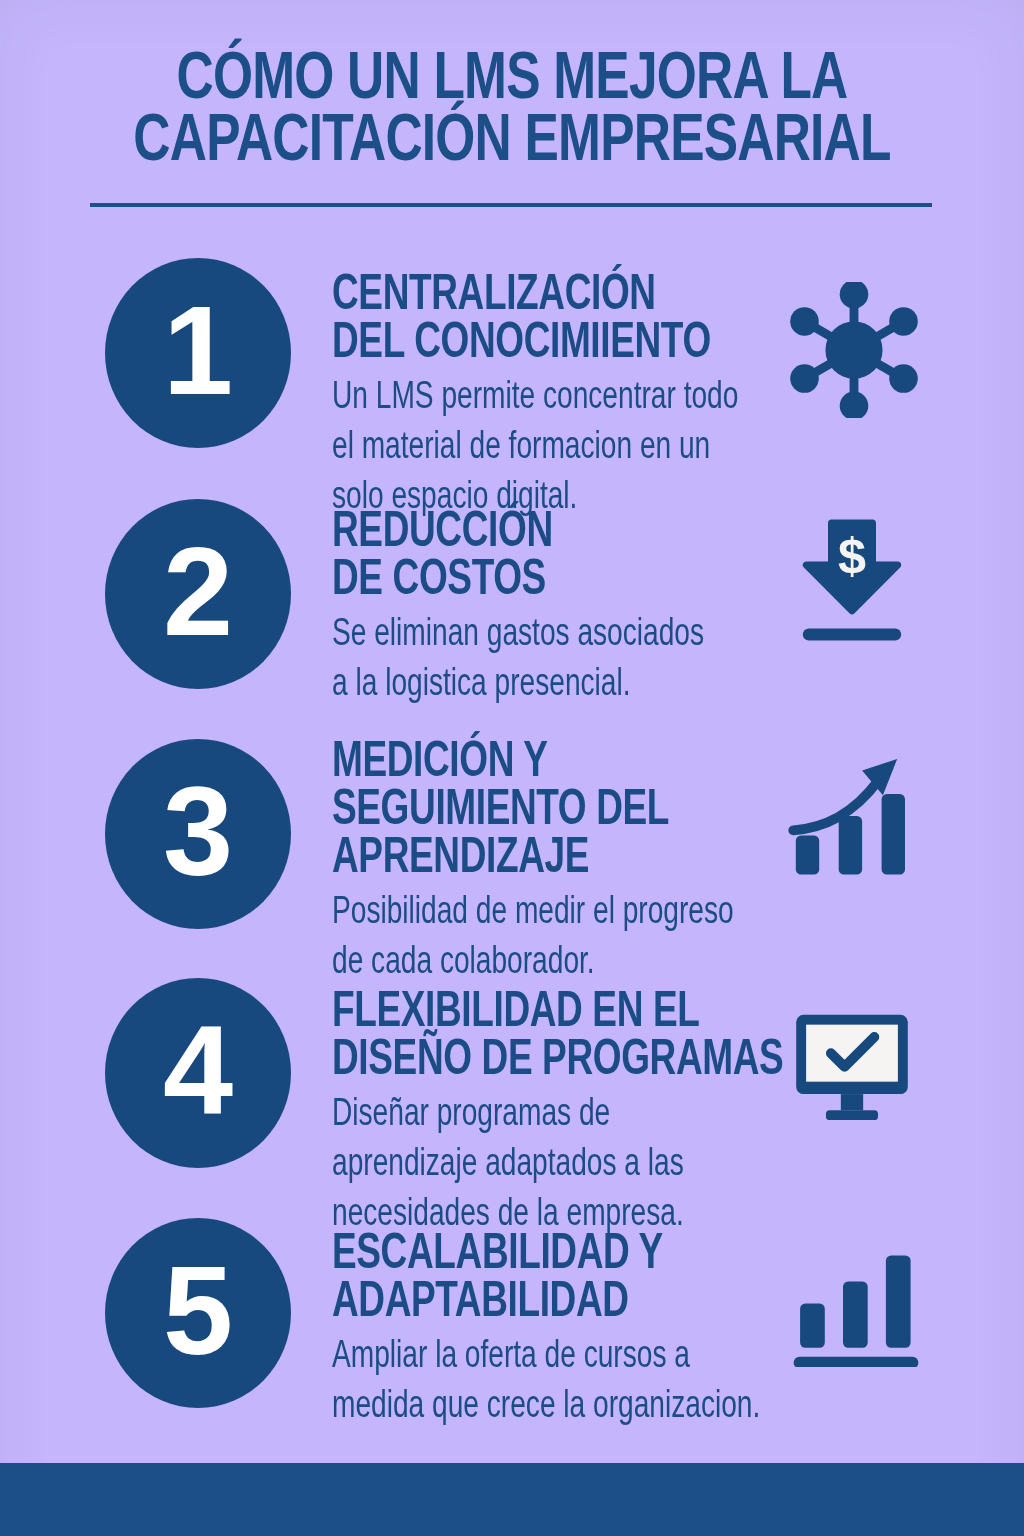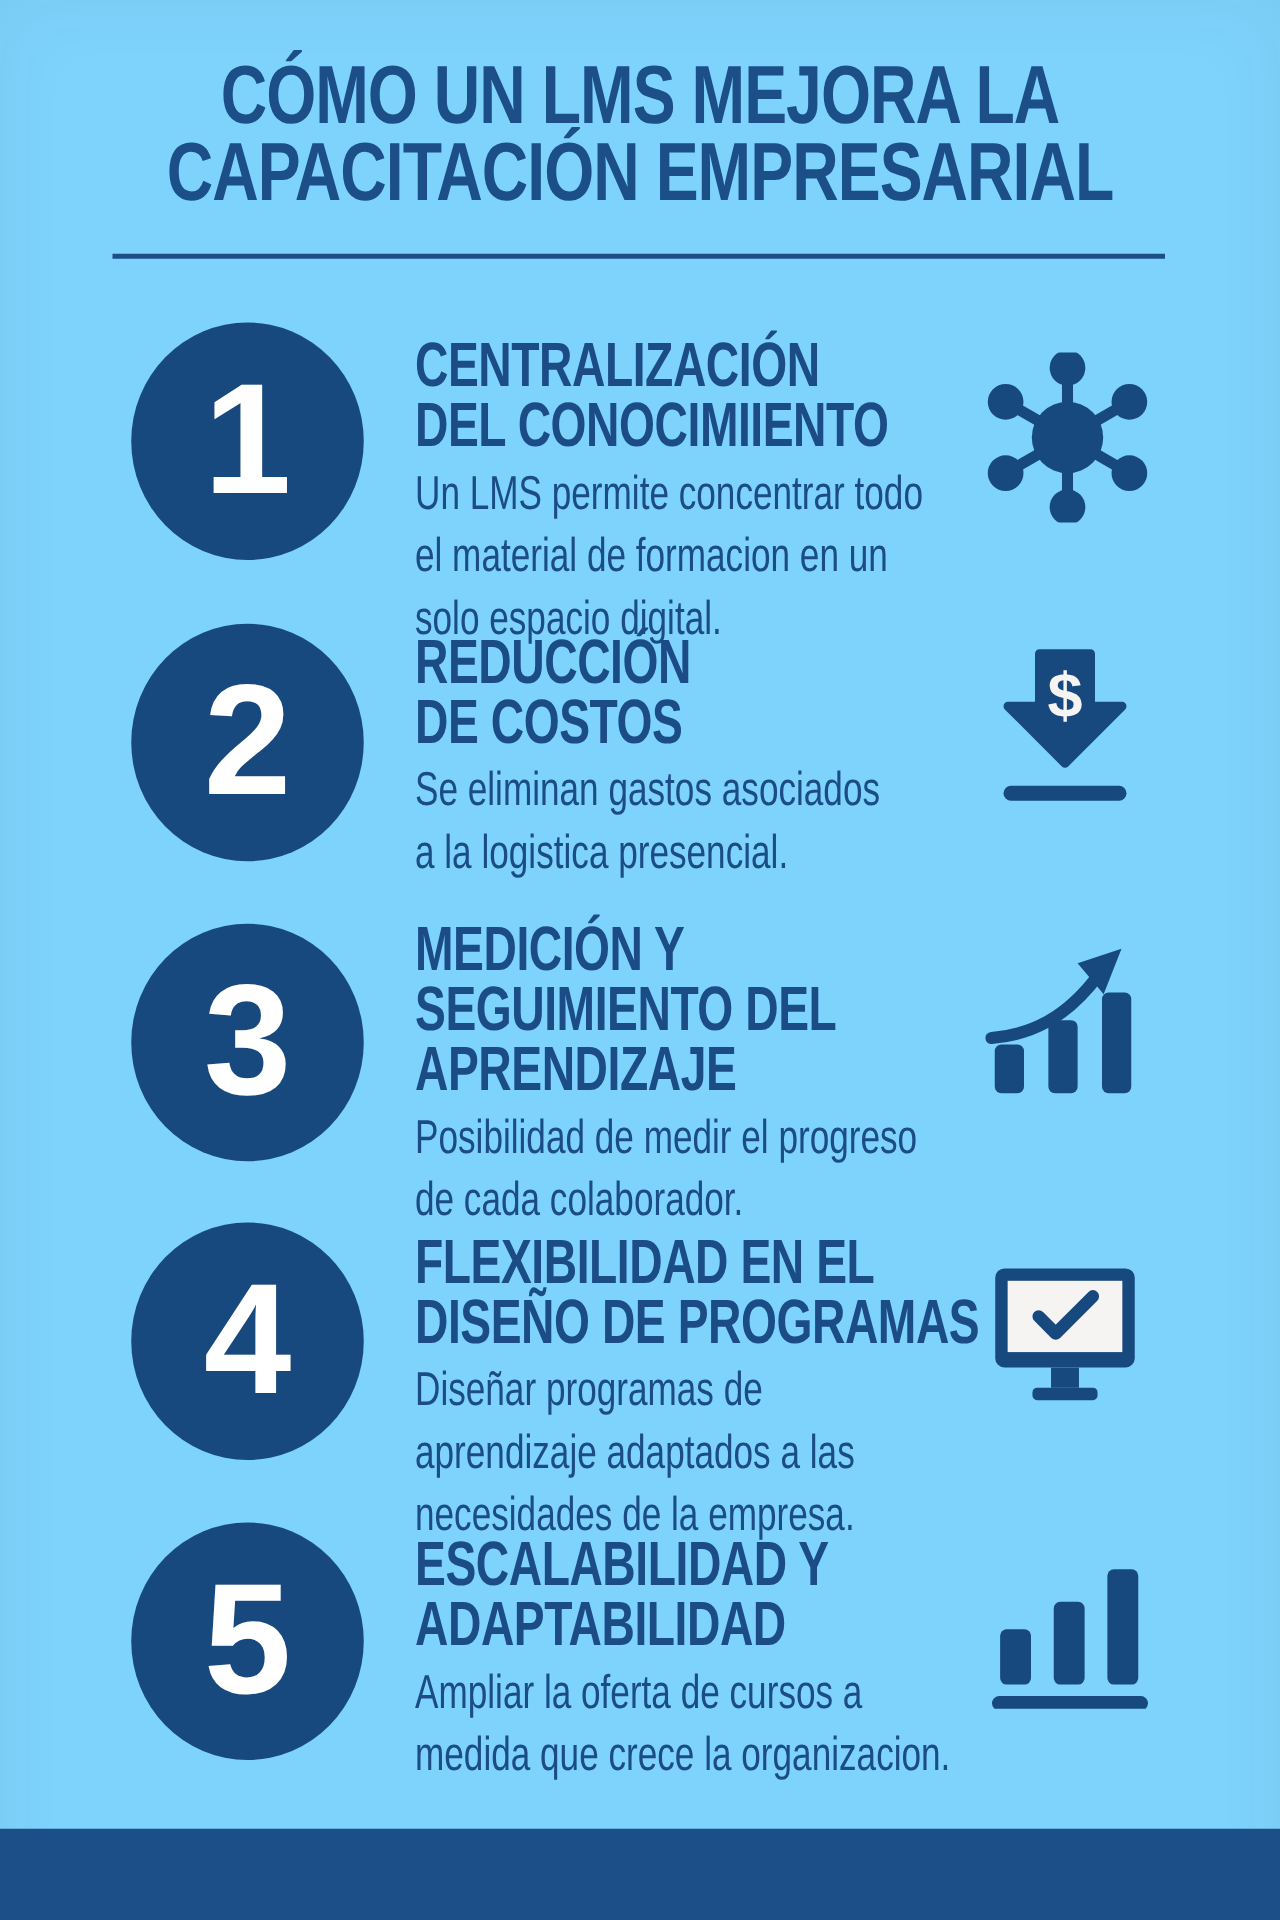--- a/index.html
+++ b/index.html
@@ -3,21 +3,21 @@
 <meta charset="utf-8">
 <style>
   html,body{margin:0;padding:0;}
   body{
     width:1024px;height:1536px;
     font-family:"Liberation Sans",sans-serif;
     background:#e9e8e6;
   }
   .poster{
     position:relative;width:1024px;height:1536px;
-    background:#7dd3fc;overflow:hidden;
+    background:#c4b5fd;overflow:hidden;
     box-shadow:inset 0 0 60px rgba(60,60,70,0.06);
   }
   
   .title{
     position:absolute;top:44px;left:0;width:1024px;
     margin:0;text-align:center;
     color:#1c4e87;font-weight:bold;
     font-size:66px;line-height:62px;letter-spacing:-1px;
     white-space:pre-line;
     transform:scaleX(0.78);transform-origin:50% 0;

